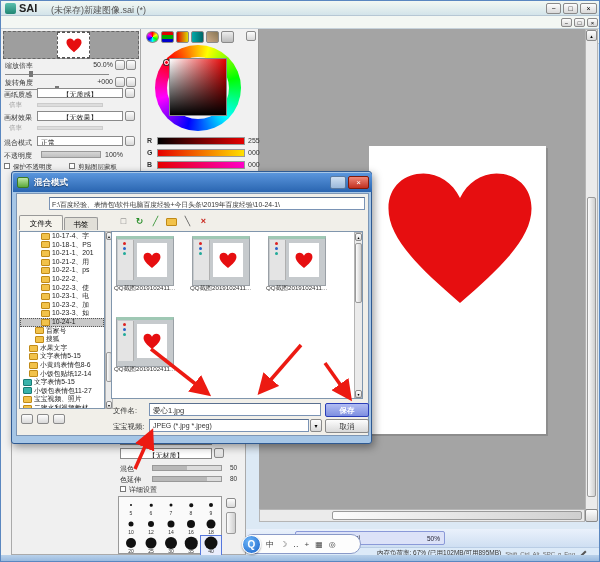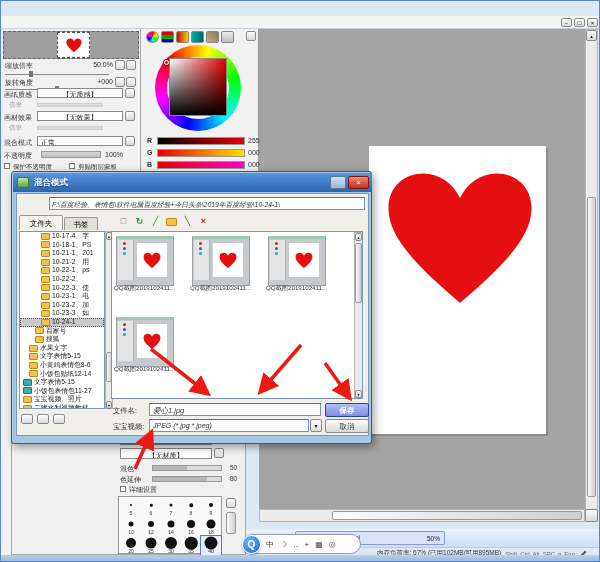--- a/index.html
+++ b/index.html
@@ -1,21 +1,21 @@
 <!DOCTYPE html>
 <html><head>
 <meta charset="utf-8">
 <style>
   html,body{margin:0;padding:0;background:#888;}
   #root{position:relative;width:600px;height:562px;overflow:hidden;
     font-family:"Liberation Sans","DejaVu Sans",sans-serif;
     background:#dce9f5;border:1px solid #5a87c0;box-sizing:border-box;}
   .abs{position:absolute;box-sizing:border-box;}
   .btn{background:linear-gradient(#fdfdfd,#d9d9d9);border:1px solid #8a8a8a;border-radius:2px;}
-  .inset{background:#fff;border:1px solid #7a93b5;border-top-color:#5a7090;font-style:italic;}
+  .inset{background:#fff;border:1px solid #7a93b5;border-top-color:#5a7090;}
   .lbl{color:#333;white-space:nowrap;overflow:hidden;}
   
   #titlebar{left:0;top:0;width:600px;height:15px;background:linear-gradient(#f2f8f3,#d3e4ea);border-bottom:1px solid #b6c7d4;}
   #menubar{left:0;top:15px;width:600px;height:13px;background:#f3f7f3;border-bottom:1px solid #c6d2da;}
   .menu-item{display:inline-block;font-size:8px;color:#333;padding:1px 6px;}
   #toolbar{left:0;top:28px;width:600px;height:15px;background:#f0f5f1;border-bottom:1px solid #bcc8d0;}
   
   #left-panel{left:0;top:28px;width:140px;height:526px;background:#f1f1f1;border-right:1px solid #a8a8a8;}
   #color-panel{left:140px;top:28px;width:118px;height:147px;background:#f1f1f1;border-right:1px solid #999;border-bottom:1px solid #999;}
   .slider-line{border-top:1px solid #8a8a8a;}
@@ -69,20 +69,28 @@
 <body>
 
 <svg width="0" height="0" style="position:absolute">
     <defs>
   <path id="heart" d="M50 88C22 64 3 45 3 26 3 11 14 3 26 3c10 0 19 6 24 16C55 9 64 3 74 3c12 0 23 8 23 23 0 19-19 38-47 62z"></path>
 </defs>
   </svg>
 
 <div id="root">
 
+  <div id="titlebar" class="abs">
+    <div class="abs" style="left:4px;top:2px;width:11px;height:11px;border-radius:2px;background:linear-gradient(#5cc0ae,#1f8674);"></div>
+    <div class="abs lbl" style="left:18px;top:1px;font-size:11px;font-weight:bold;color:#222;">SAI</div>
+    <div class="abs lbl" style="left:50px;top:3px;font-size:9px;color:#555;">(未保存)新建图像.sai (*)</div>
+    <div class="abs btn" style="left:545px;top:2px;width:15px;height:11px;font-size:7px;text-align:center;line-height:10px;">−</div>
+    <div class="abs btn" style="left:562px;top:2px;width:15px;height:11px;font-size:7px;text-align:center;line-height:10px;">□</div>
+    <div class="abs btn" style="left:579px;top:2px;width:17px;height:11px;font-size:7px;text-align:center;line-height:10px;">×</div>
+  </div>
 
   <div id="menubar" class="abs">
     <div class="abs btn" style="left:560px;top:2px;width:11px;height:9px;font-size:6px;text-align:center;line-height:8px;">−</div>
     <div class="abs btn" style="left:573px;top:2px;width:11px;height:9px;font-size:6px;text-align:center;line-height:8px;">□</div>
     <div class="abs btn" style="left:586px;top:2px;width:11px;height:9px;font-size:6px;text-align:center;line-height:8px;">×</div>
   </div>
 
   <div id="toolbar" class="abs">
     <div class="abs btn" style="left:250px;top:1px;width:11px;height:11px;border-color:#444;"></div>
     <div class="abs btn" style="left:263px;top:1px;width:11px;height:11px;"></div>

